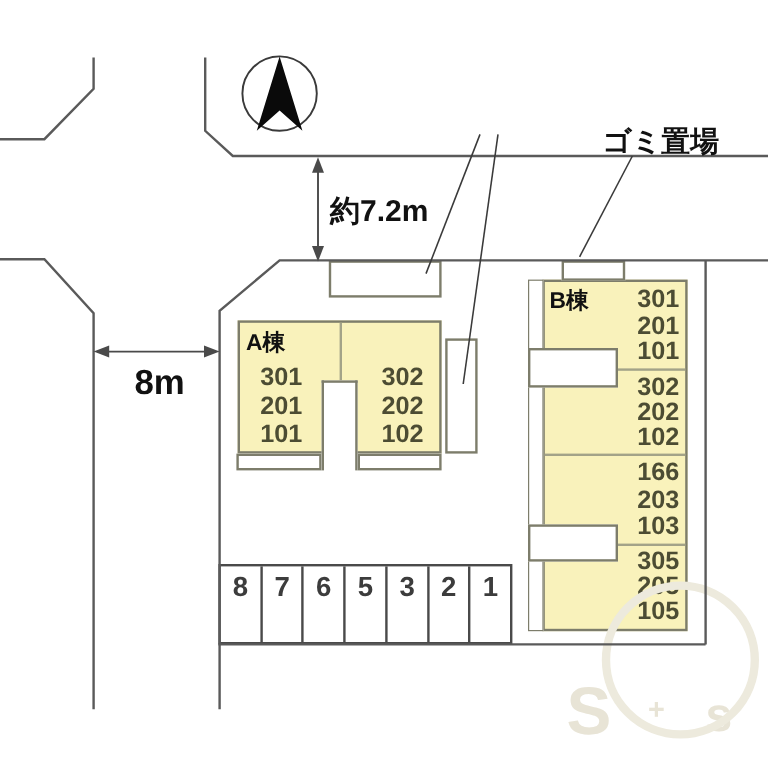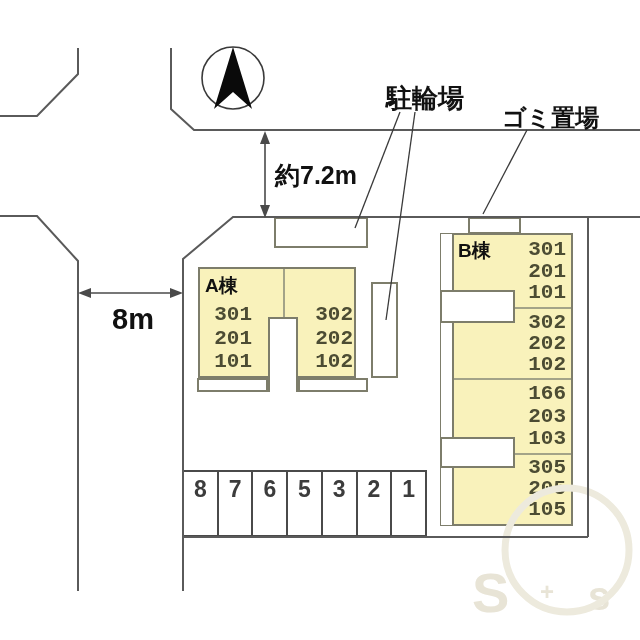--- a/index.html
+++ b/index.html
@@ -13,21 +13,21 @@
   .lbl-road{left:86px;top:153px;font-size:30px;letter-spacing:9px;font-weight:600;}
   .lbl-dim-top{left:275px;top:159px;font-size:25px;font-weight:600;}
   .lbl-dim-left{left:112px;top:303px;font-size:29px;font-weight:600;}
   .lbl-bicycle{left:386px;top:81px;font-size:26px;font-weight:600;}
   .lbl-garbage{left:502px;top:102px;font-size:24px;font-weight:600;}
   
   .bldg{position:absolute;background:#f9f2bb;border:2px solid #7d7d6b;box-sizing:border-box;z-index:2;}
   .whitebox{position:absolute;background:#ffffff;border:2px solid #7d7d6b;box-sizing:border-box;z-index:3;}
   .bldg-name{position:absolute;font-size:19px;font-weight:700;color:#111;}
   .rooms{position:absolute;display:flex;flex-direction:column;justify-content:space-between;
-         text-align:right;font-size:21px;font-weight:600;color:#4c4c33;line-height:1;z-index:4;font-family:Liberation Mono, monospace;}
+         text-align:right;font-size:21px;font-weight:600;color:#4c4c33;line-height:1;z-index:4;}
   .rooms div{height:21px;}
   .divline{position:absolute;border-top:2px solid #a3a388;z-index:3;}
   .vdivline{position:absolute;border-left:2px solid #a3a388;z-index:3;}
   
   #parking{position:absolute;left:182px;top:470px;width:245px;height:67px;
            border:2px solid #4a4a4a;box-sizing:border-box;display:flex;z-index:2;background:#fff;}
   #parking .stall{flex:1;text-align:center;padding-top:4px;font-size:23px;font-weight:600;color:#3c3c3c;}
   #parking .stall:not(:last-child){border-right:2px solid #4a4a4a;}
   
   .wm{position:absolute;color:#e8e4d6;z-index:1;font-weight:700;}
@@ -36,30 +36,29 @@
 <body>
 
 <div id="canvas">
 
   <div class="wm" style="left:472px;top:560px;font-size:56px;">S</div>
   <div class="wm" style="left:540px;top:578px;font-size:24px;">+</div>
   <div class="wm" style="left:588px;top:574px;font-size:40px;">s</div>
 
   <div class="lbl lbl-dim-top">約7.2m</div>
   <div class="lbl lbl-dim-left">8m</div>
-  <div class="lbl lbl-bicycle">駐輪場</div>
   <div class="lbl lbl-garbage">ゴミ置場</div>
 
   <div class="whitebox" style="left:274px;top:217px;width:94px;height:31px;"></div>
 
   <div class="whitebox" style="left:371px;top:282px;width:27px;height:96px;"></div>
 
   <div class="whitebox" style="left:468px;top:217px;width:53px;height:17px;border-width:2px;"></div>
 
-  <div class="bldg" style="left:198px;top:267px;width:158px;height:111px;">
+  <div class="bldg" style="left:198px;top:267px;width:170px;height:111px;">
     <div class="bldg-name" style="left:5px;top:4px;">A棟</div>
 
     <div class="vdivline" style="left:83px;top:0px;height:48px;"></div>
     <div class="rooms" style="left:14px;top:35px;width:38px;height:68px;">
       <div>301</div>
       <div>201</div>
       <div>101</div>
     </div>
     <div class="rooms" style="left:114px;top:35px;width:39px;height:68px;">
       <div>302</div>

